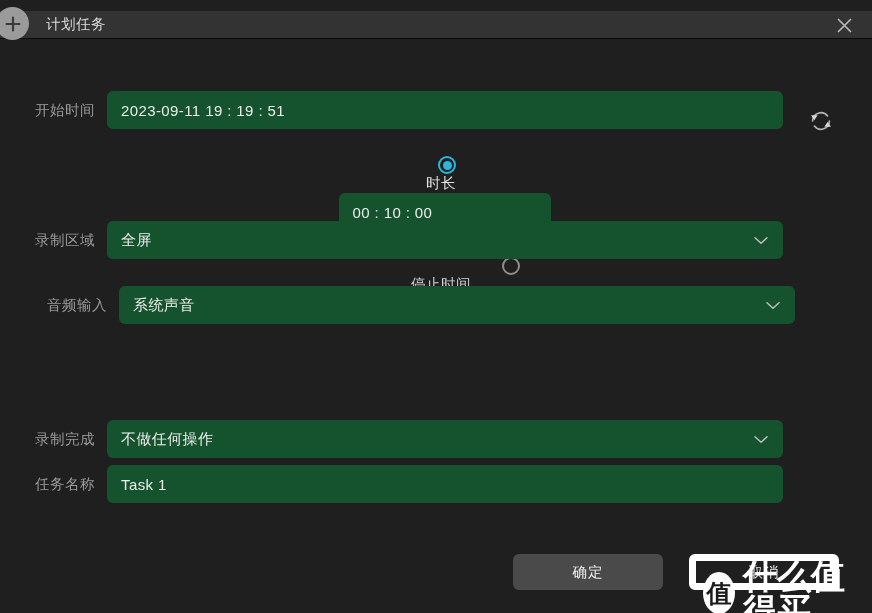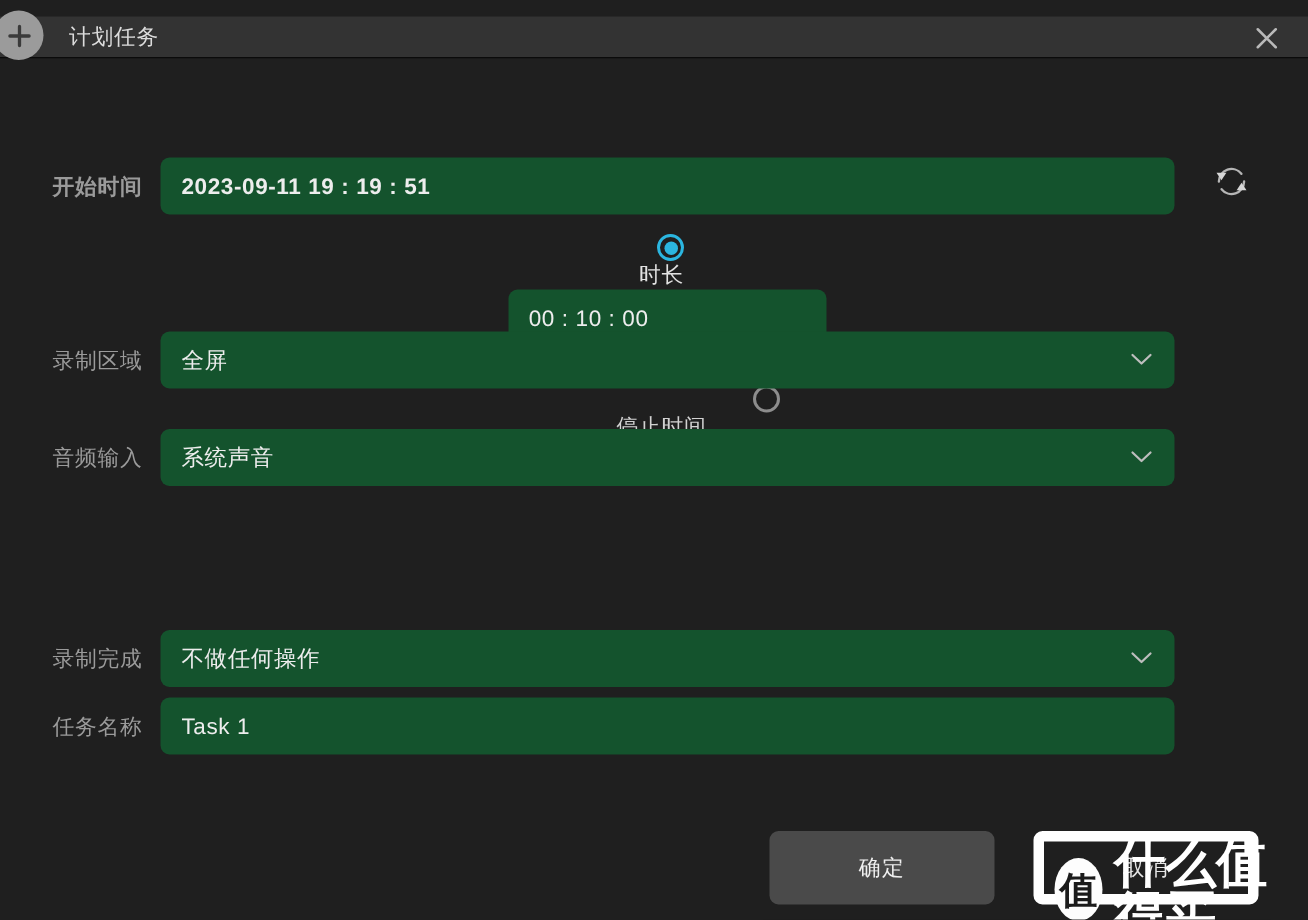--- a/index.html
+++ b/index.html
@@ -178,21 +178,21 @@
   .stop-field {
     width: 196px;
     margin-left: 8px;
     color: #8b8b8b;
     background: #303030;
   }
 
   
   .btn {
     position: absolute;
-    height: 49px;
+    height: 36px;
     border-radius: 6px;
     display: flex;
     align-items: center;
     justify-content: center;
     font-size: 14.5px;
     letter-spacing: 1px;
     cursor: pointer;
   }
   .btn-primary {
     left: 513px;
@@ -254,21 +254,21 @@
   <div class="titlebar-title">计划任务</div>
   <div class="close-btn">
     <svg width="17" height="17" viewBox="0 0 17 17">
       <path d="M2.5 2.5 L14.5 14.5 M14.5 2.5 L2.5 14.5" stroke="#b9b9b9" stroke-width="1.7" stroke-linecap="round"></path>
     </svg>
   </div>
 </div>
 
 <div class="form">
 
-  <div class="row" style="top:76px;font-weight:bold;">
+  <div class="row" style="top:62px;">
     <div class="row-label">开始时间</div>
     <div class="field wide">2023-09-11 19 : 19 : 51</div>
   </div>
 
   <div class="refresh-btn">
     <svg width="26" height="26" viewBox="0 0 26 26">
       <path d="M4.6 13 A8.4 8.4 0 0 1 19.6 7.9" stroke="#b5b5b5" stroke-width="1.6" fill="none" stroke-linecap="round"></path>
       <path d="M21.4 13 A8.4 8.4 0 0 1 6.4 18.1" stroke="#b5b5b5" stroke-width="1.6" fill="none" stroke-linecap="round"></path>
       <path d="M3.0 7.2 L9.6 7.2 L6.3 12.2 Z" fill="#d6d6d6"></path>
       <path d="M16.4 13.8 L23.0 13.8 L19.7 18.8 Z" fill="#d6d6d6" transform="rotate(180 19.7 16.3)"></path>
@@ -301,21 +301,21 @@
     <div class="field wide select">
       <span>全屏</span>
       <span class="chevron">
         <svg width="16" height="10" viewBox="0 0 16 10">
             <path d="M2 2.2 L8 7.8 L14 2.2" stroke="#bdbdbd" stroke-width="1.5" fill="none" stroke-linecap="round" stroke-linejoin="round"></path>
           </svg>
       </span>
     </div>
   </div>
 
-  <div class="row" style="top:257px;">
+  <div class="row" style="top:257px;padding-left:12px;">
     <div class="row-label">音频输入</div>
     <div class="field wide select">
       <span>系统声音</span>
       <span class="chevron">
         <svg width="16" height="10" viewBox="0 0 16 10">
             <path d="M2 2.2 L8 7.8 L14 2.2" stroke="#bdbdbd" stroke-width="1.5" fill="none" stroke-linecap="round" stroke-linejoin="round"></path>
           </svg>
       </span>
     </div>
   </div>

